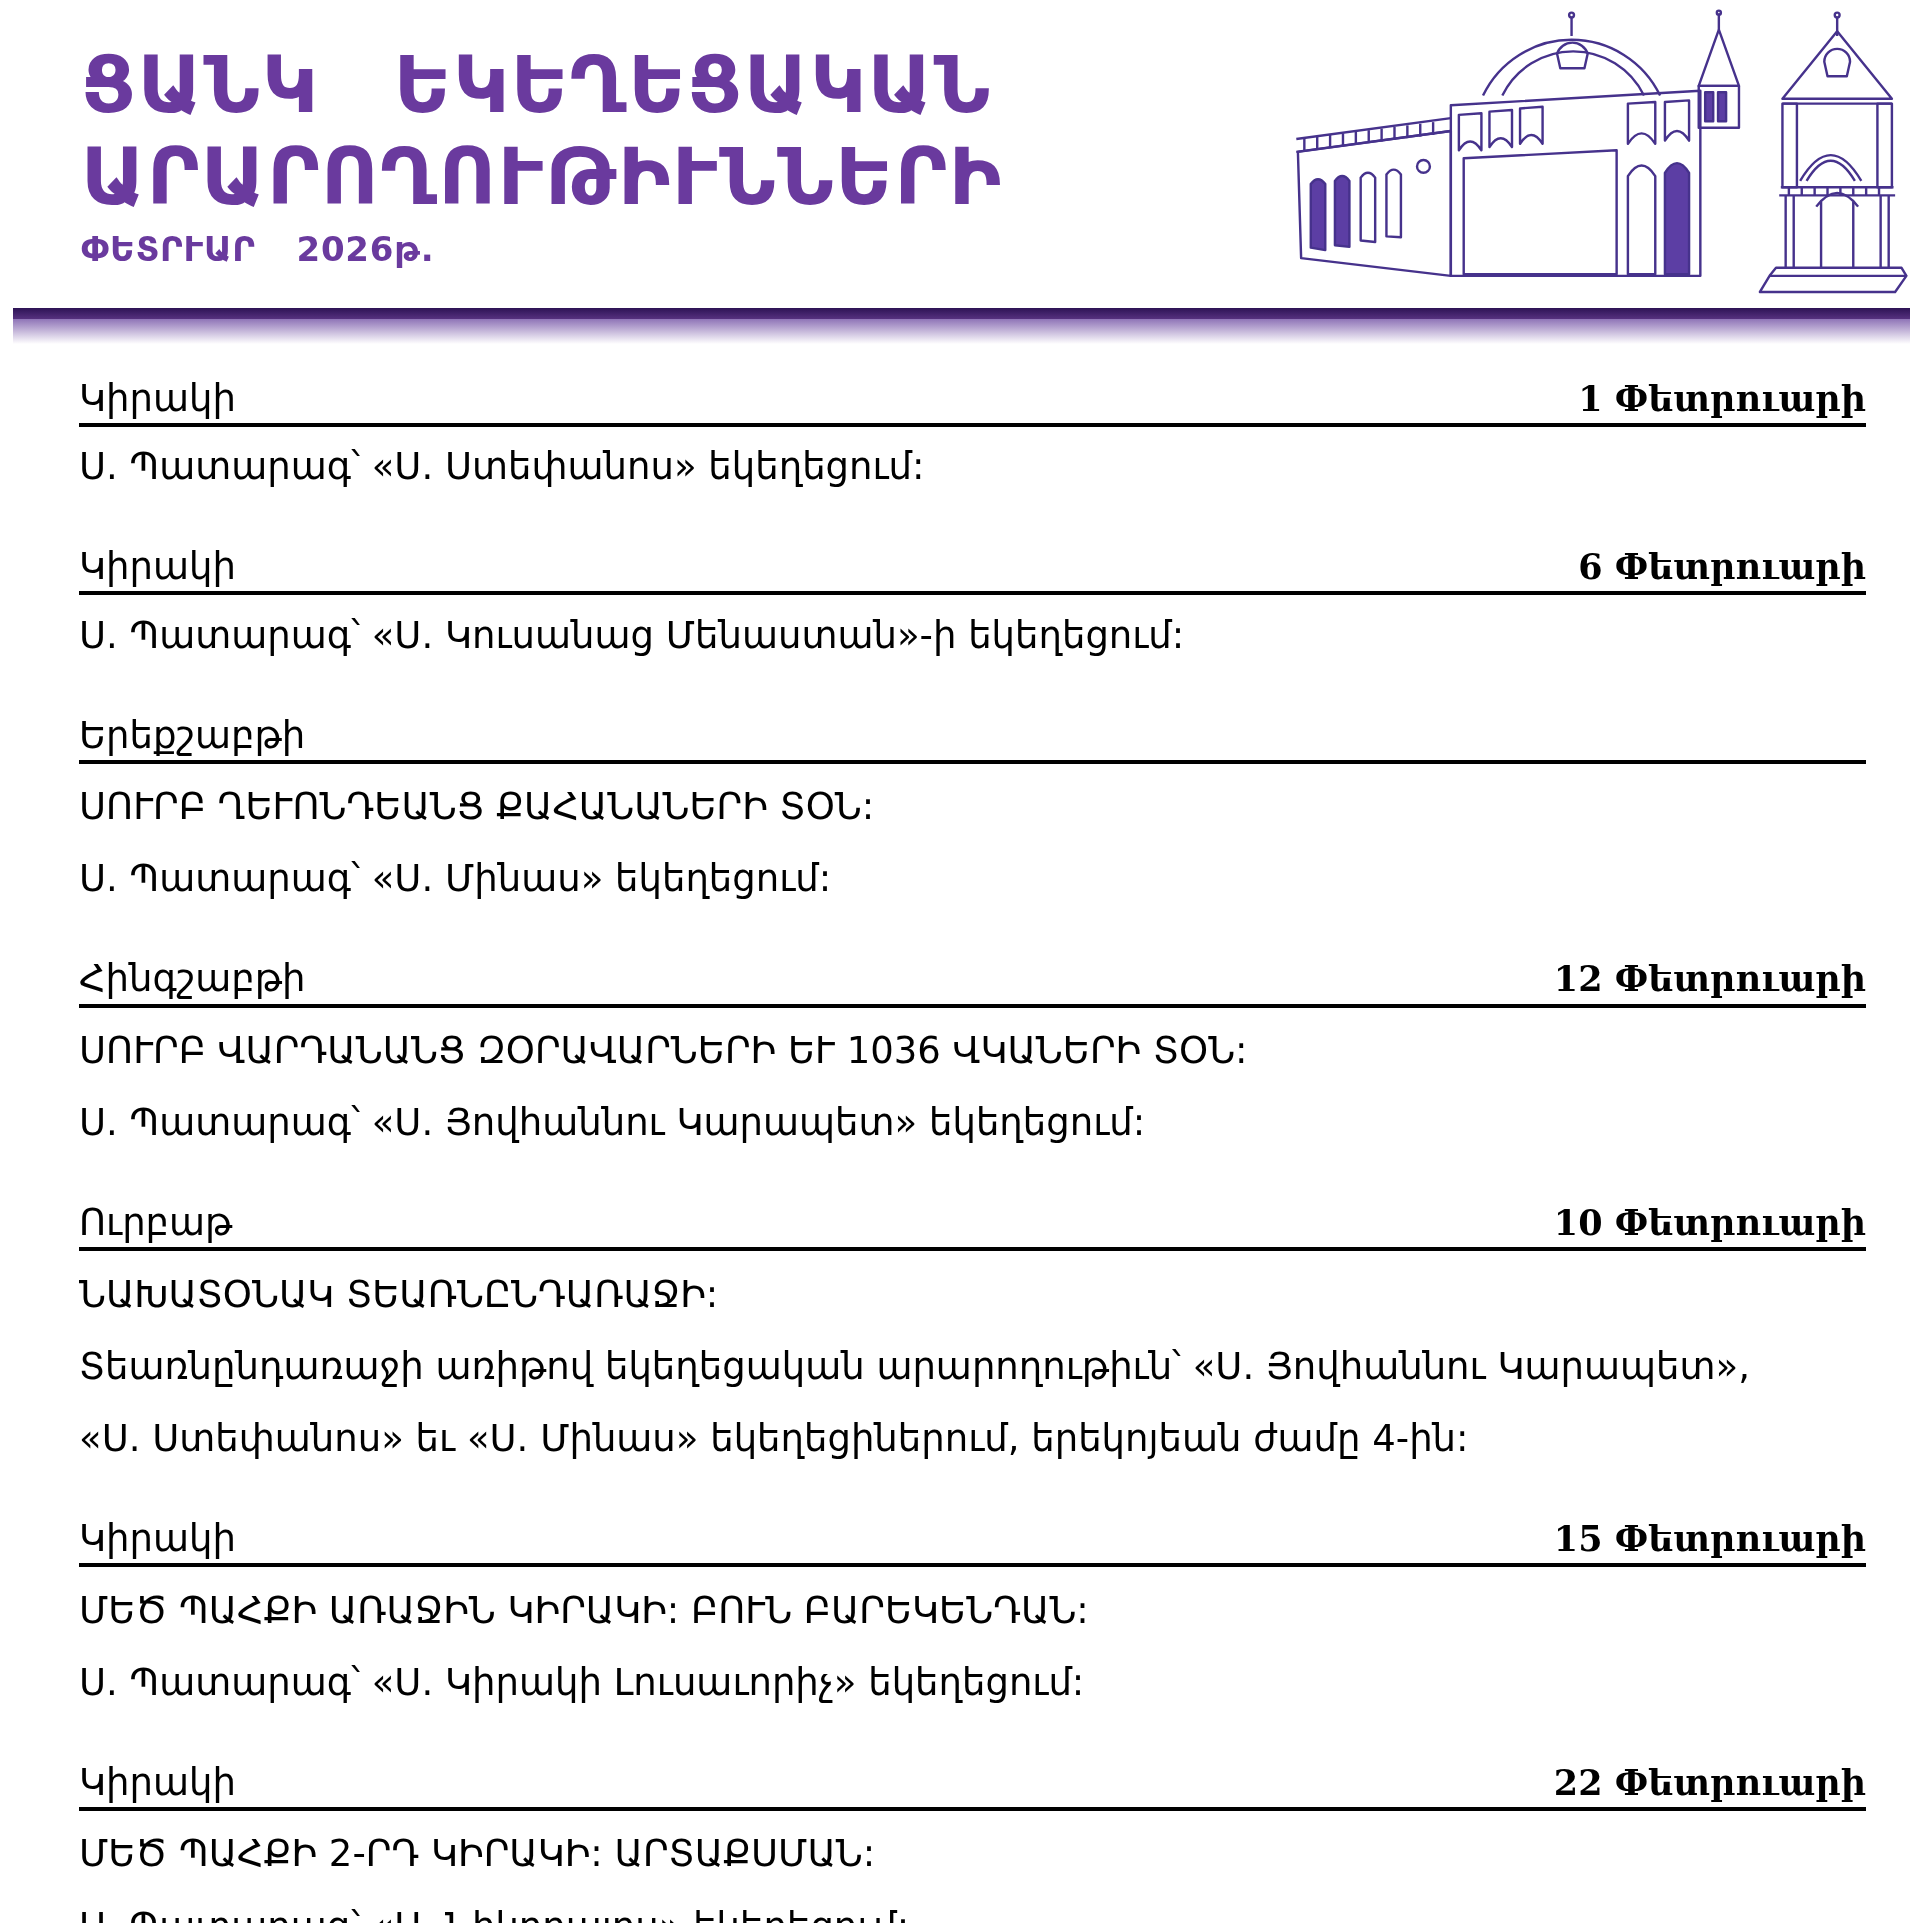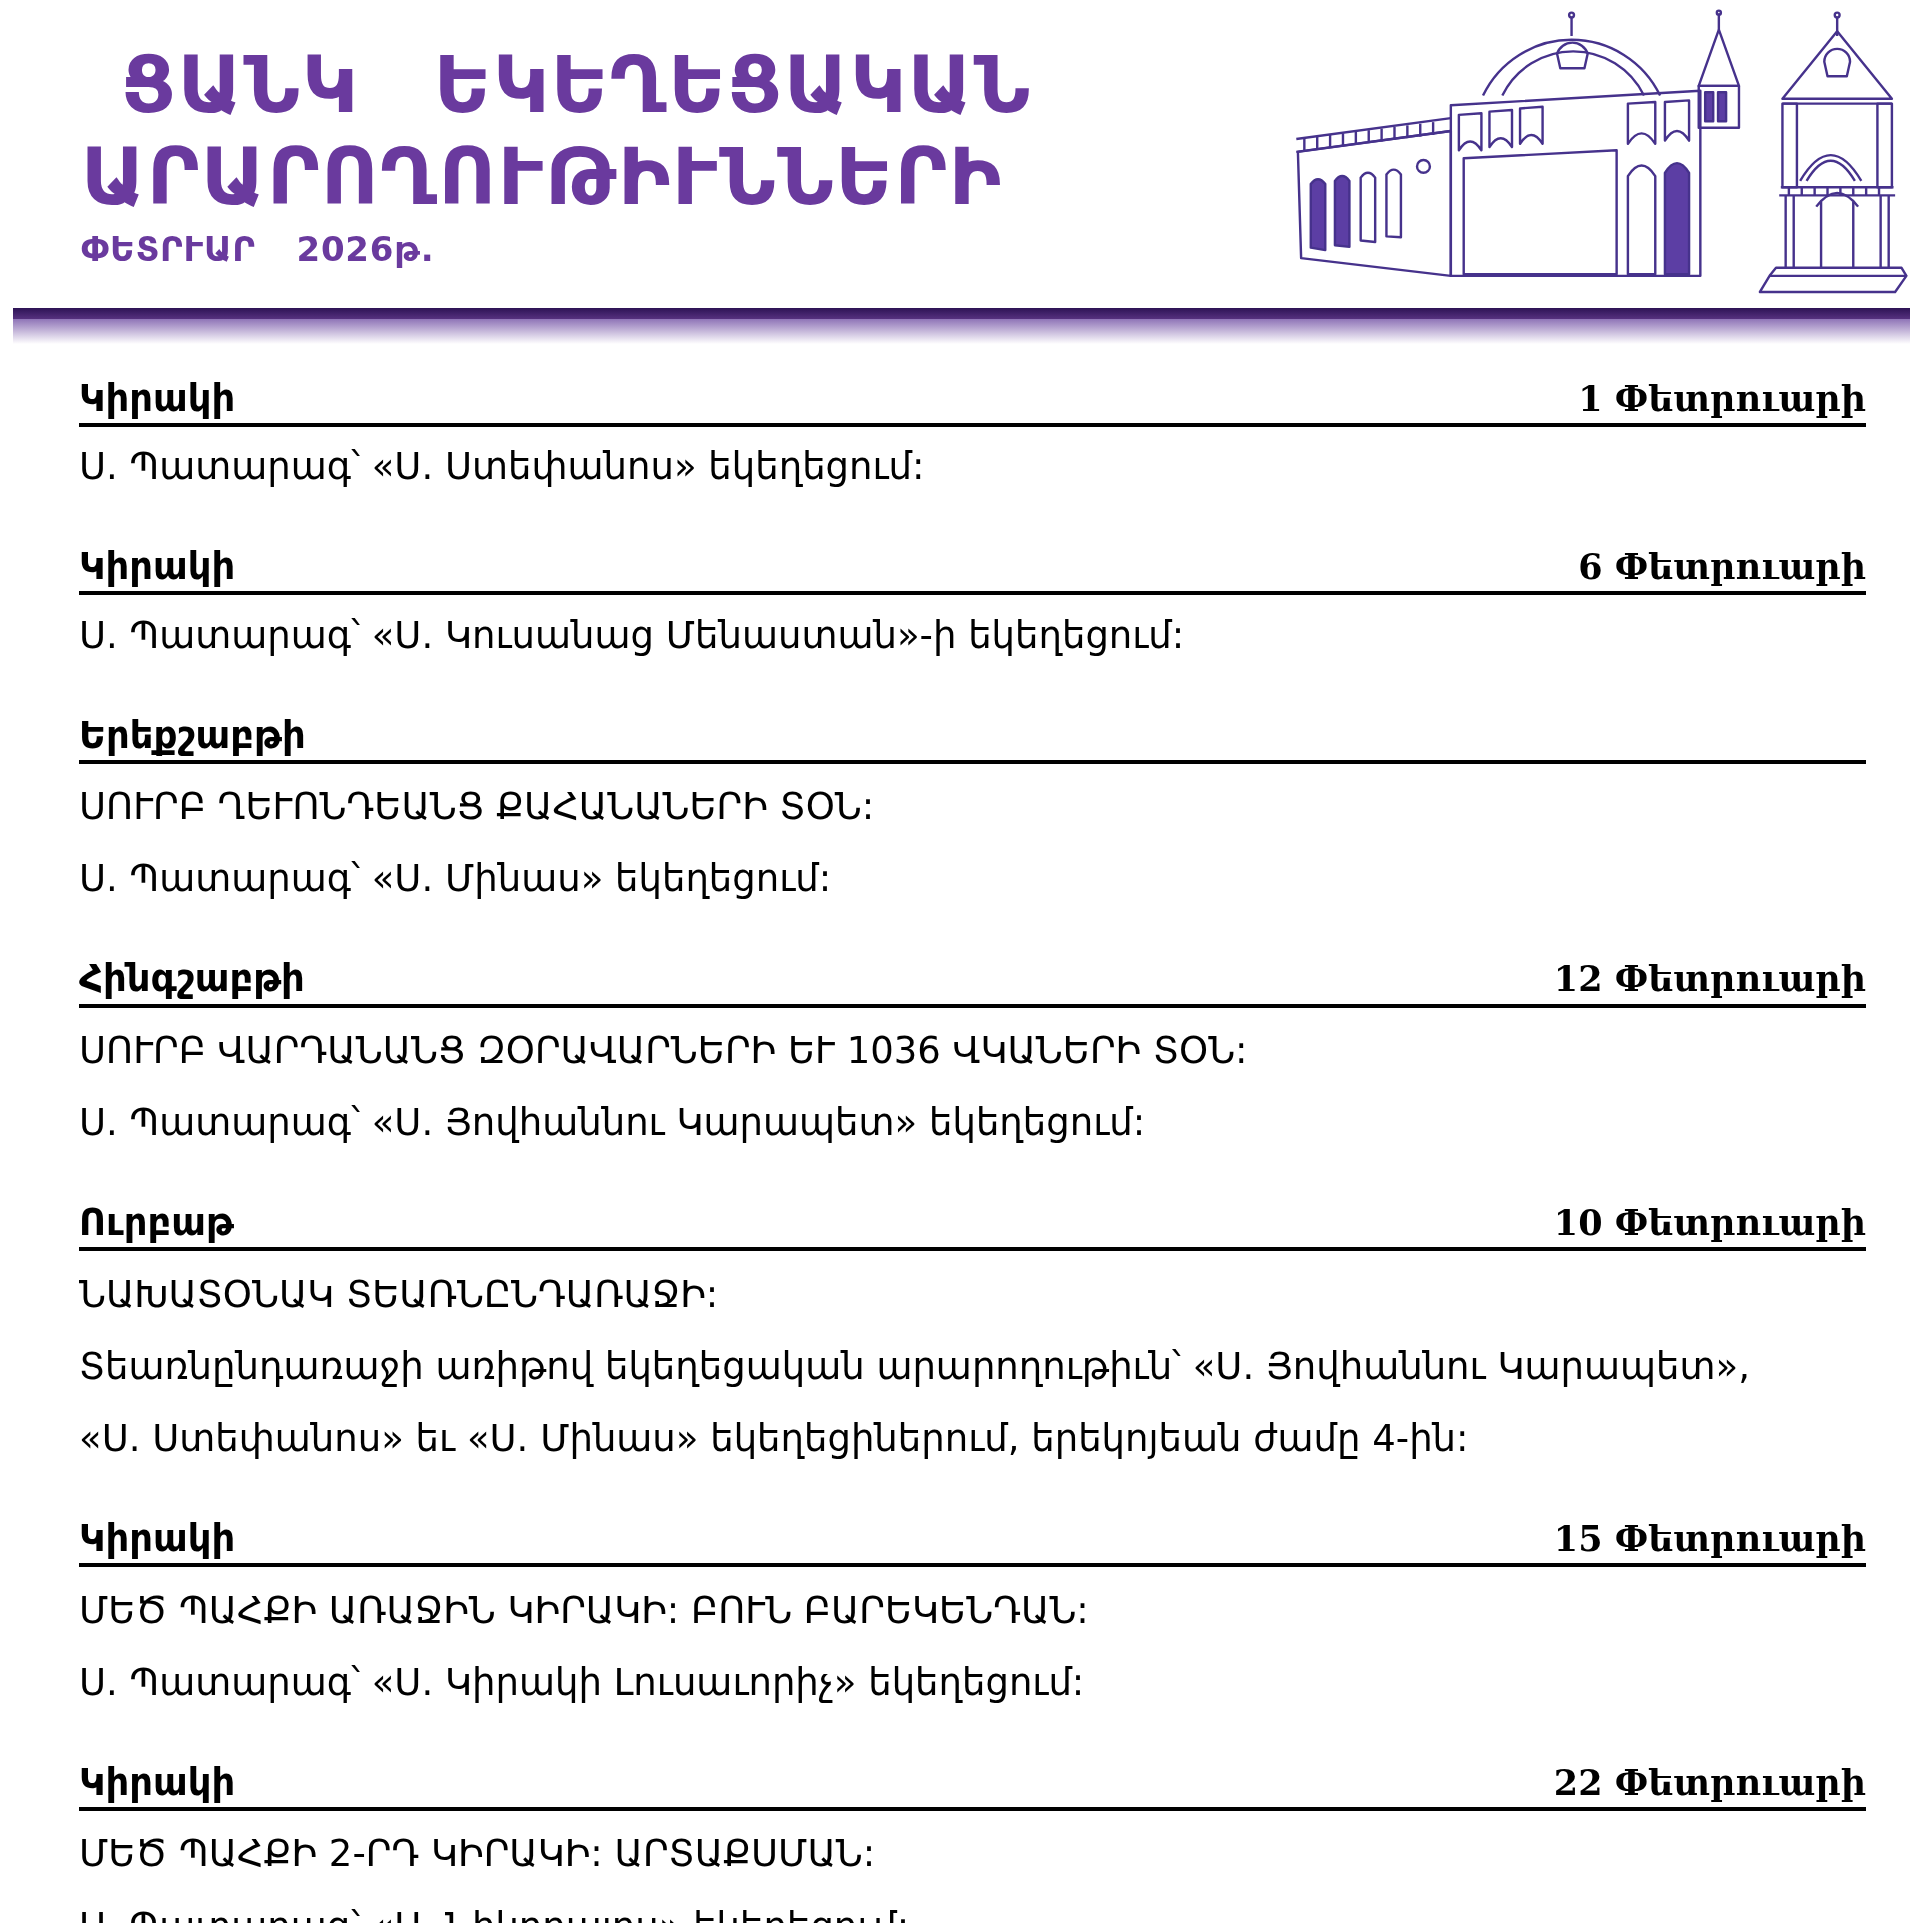--- a/index.html
+++ b/index.html
@@ -23,35 +23,35 @@
   .divider-wrap{margin:0 13px;}
   .divider{height:11.4px;background:linear-gradient(#2d1355,#56317f);}
   .divider-fade{height:24.4px;background:linear-gradient(#8f74b7,rgba(255,255,255,0));}
   
   .entries{padding:33px 57px 0 79px;}
   .entry{margin-bottom:46px;}
   .entry-header{
     display:flex;justify-content:space-between;align-items:baseline;
     border-bottom:4.1px solid #000;padding-bottom:3.3px;
   }
-  .day{font-weight:bold;font-size:37px;}
+  .day{font-weight:normal;font-size:37px;}
   .date{
     font-family:"DejaVu Serif","Liberation Serif",serif;
     font-weight:bold;font-size:35px;white-space:nowrap;
   }
   .feast{font-weight:normal;font-size:37px;line-height:64px;margin-top:11.4px;white-space:nowrap;}
   .line{font-size:37px;line-height:64px;margin-top:8.1px;white-space:nowrap;}
   .feast:empty{display:none;}
 </style>
 </head>
 <body>
 
 <div class="header">
   <div class="title-block">
-    <div class="title-line" style="color:#6a3a9e;margin-left:40px;">ՑԱՆԿ ԵԿԵՂԵՑԱԿԱՆ</div>
+    <div class="title-line" style="color:#6a3a9e;">ՑԱՆԿ ԵԿԵՂԵՑԱԿԱՆ</div>
     <div class="title-line" style="color:#6a3a9e;">ԱՐԱՐՈՂՈՒԹԻՒՆՆԵՐԻ</div>
     <div class="subtitle" style="color:#6a3a9e;">ՓԵՏՐՒԱՐ 2026թ.</div>
   </div>
 
   <svg class="church" width="660" height="293" viewBox="0 0 820 360" fill="none" stroke="#46328c" stroke-width="3" stroke-linejoin="round">
 
     <path d="M292,108 A122,122 0 0 1 512,108"></path>
     <path d="M316,108 A98,98 0 0 1 492,108"></path>
     <line x1="402" y1="10" x2="402" y2="34"></line>
       <circle cx="402" cy="8" r="3"></circle>

